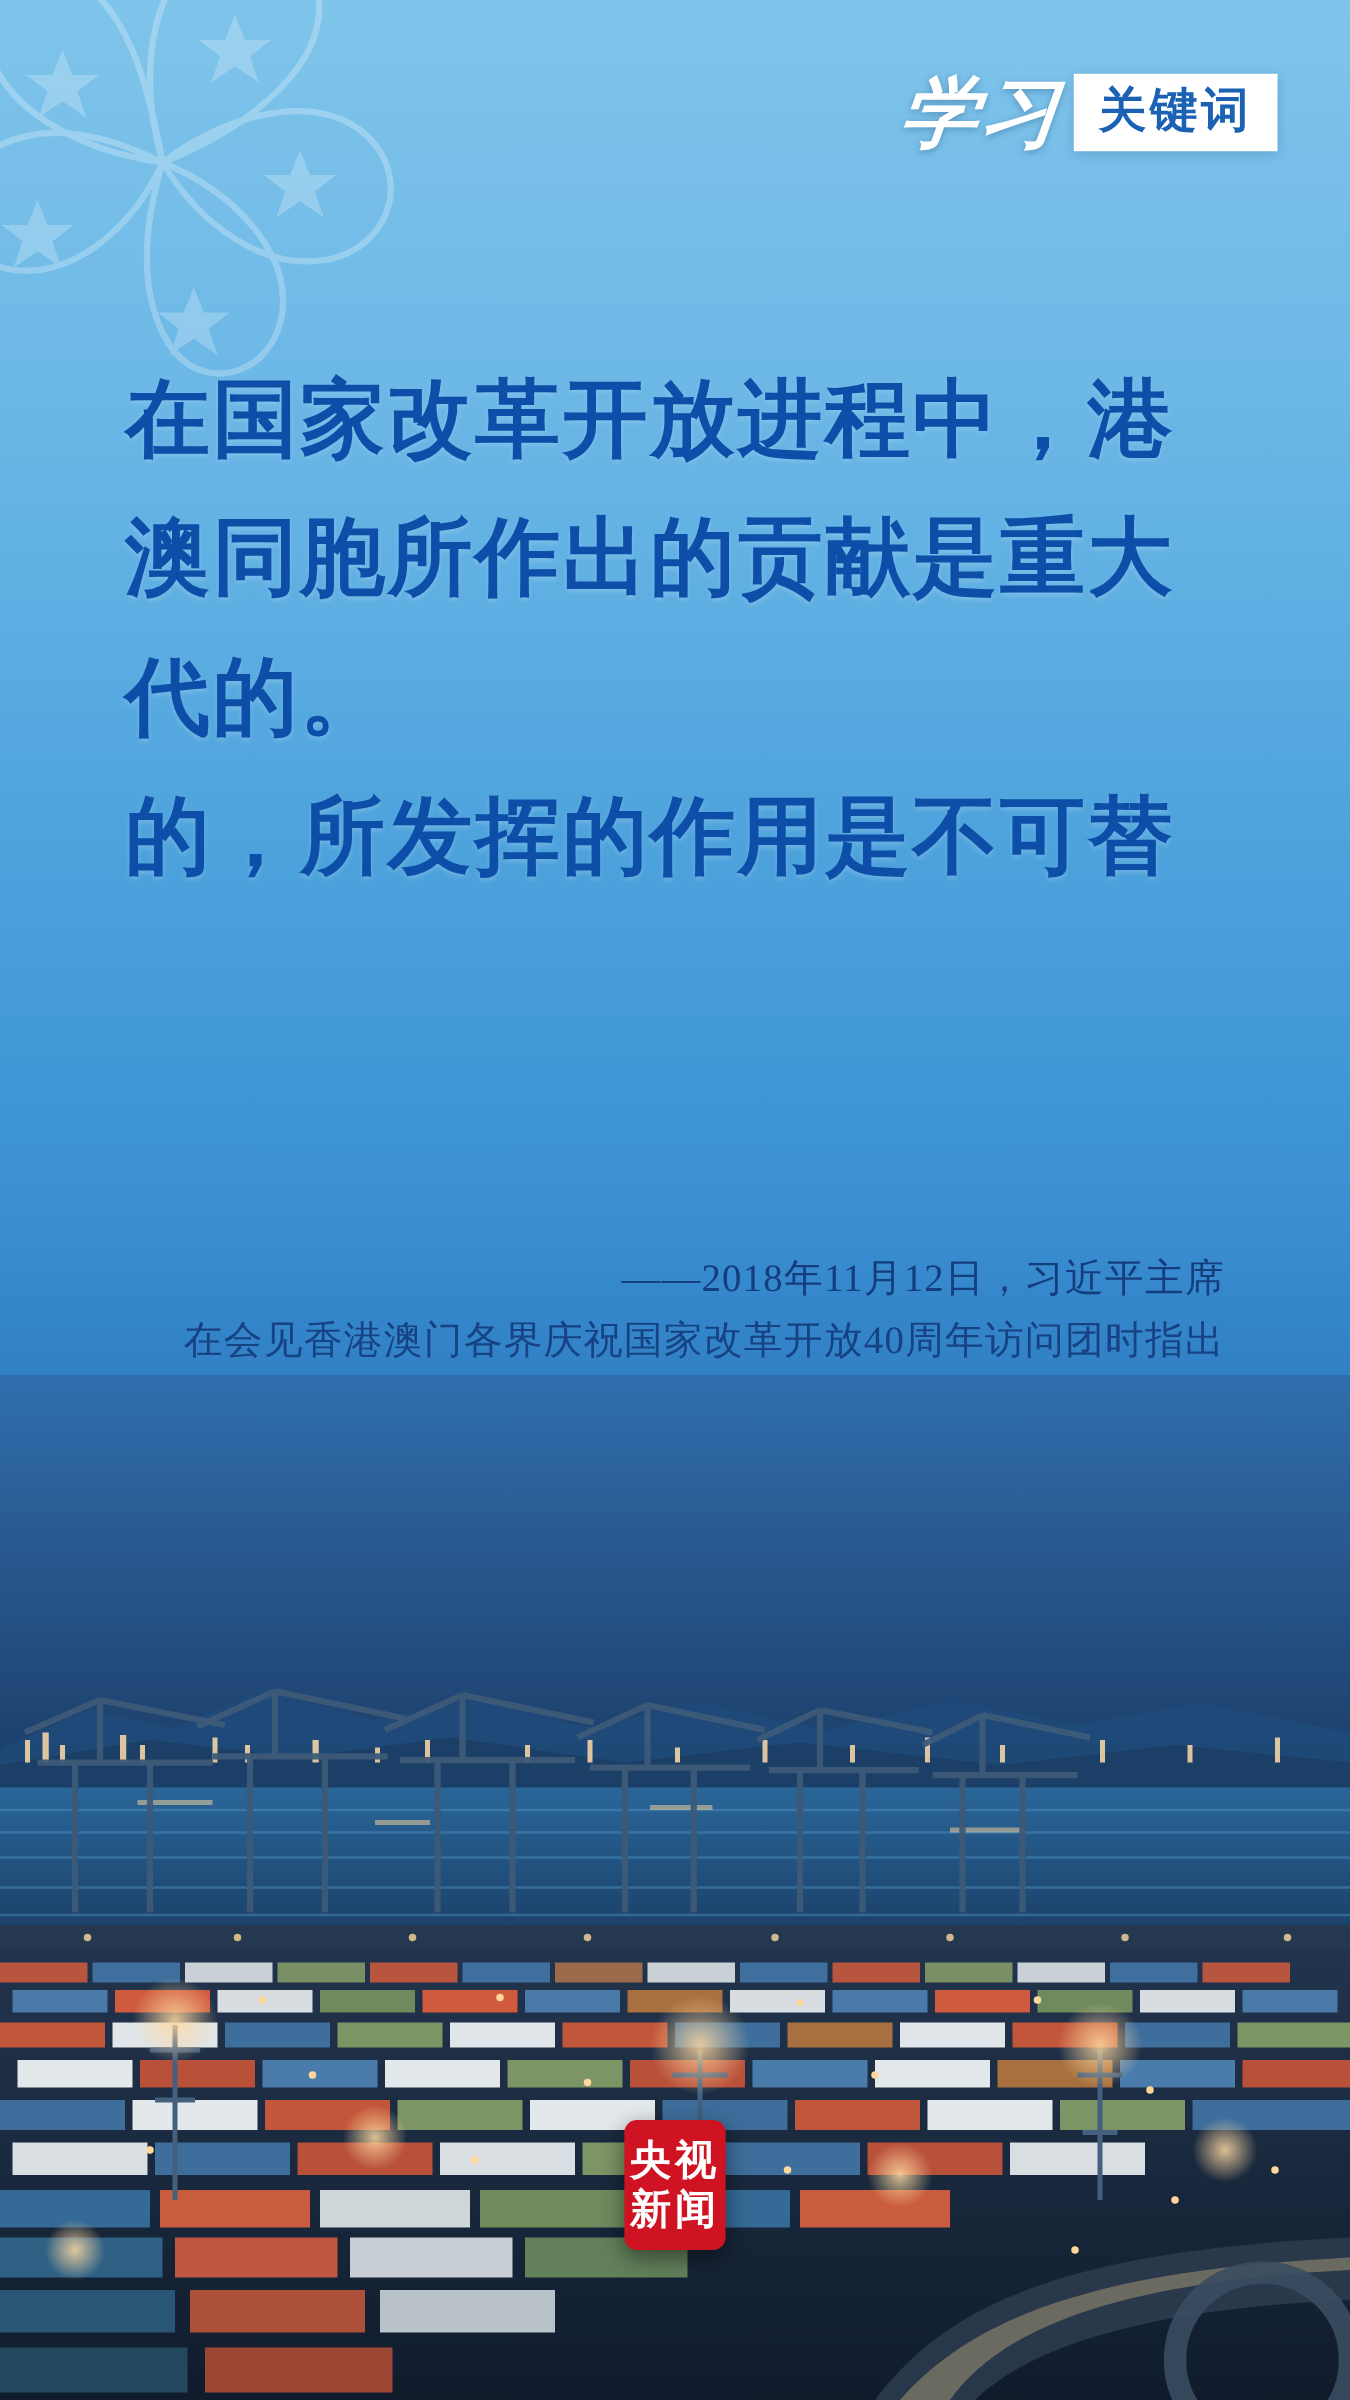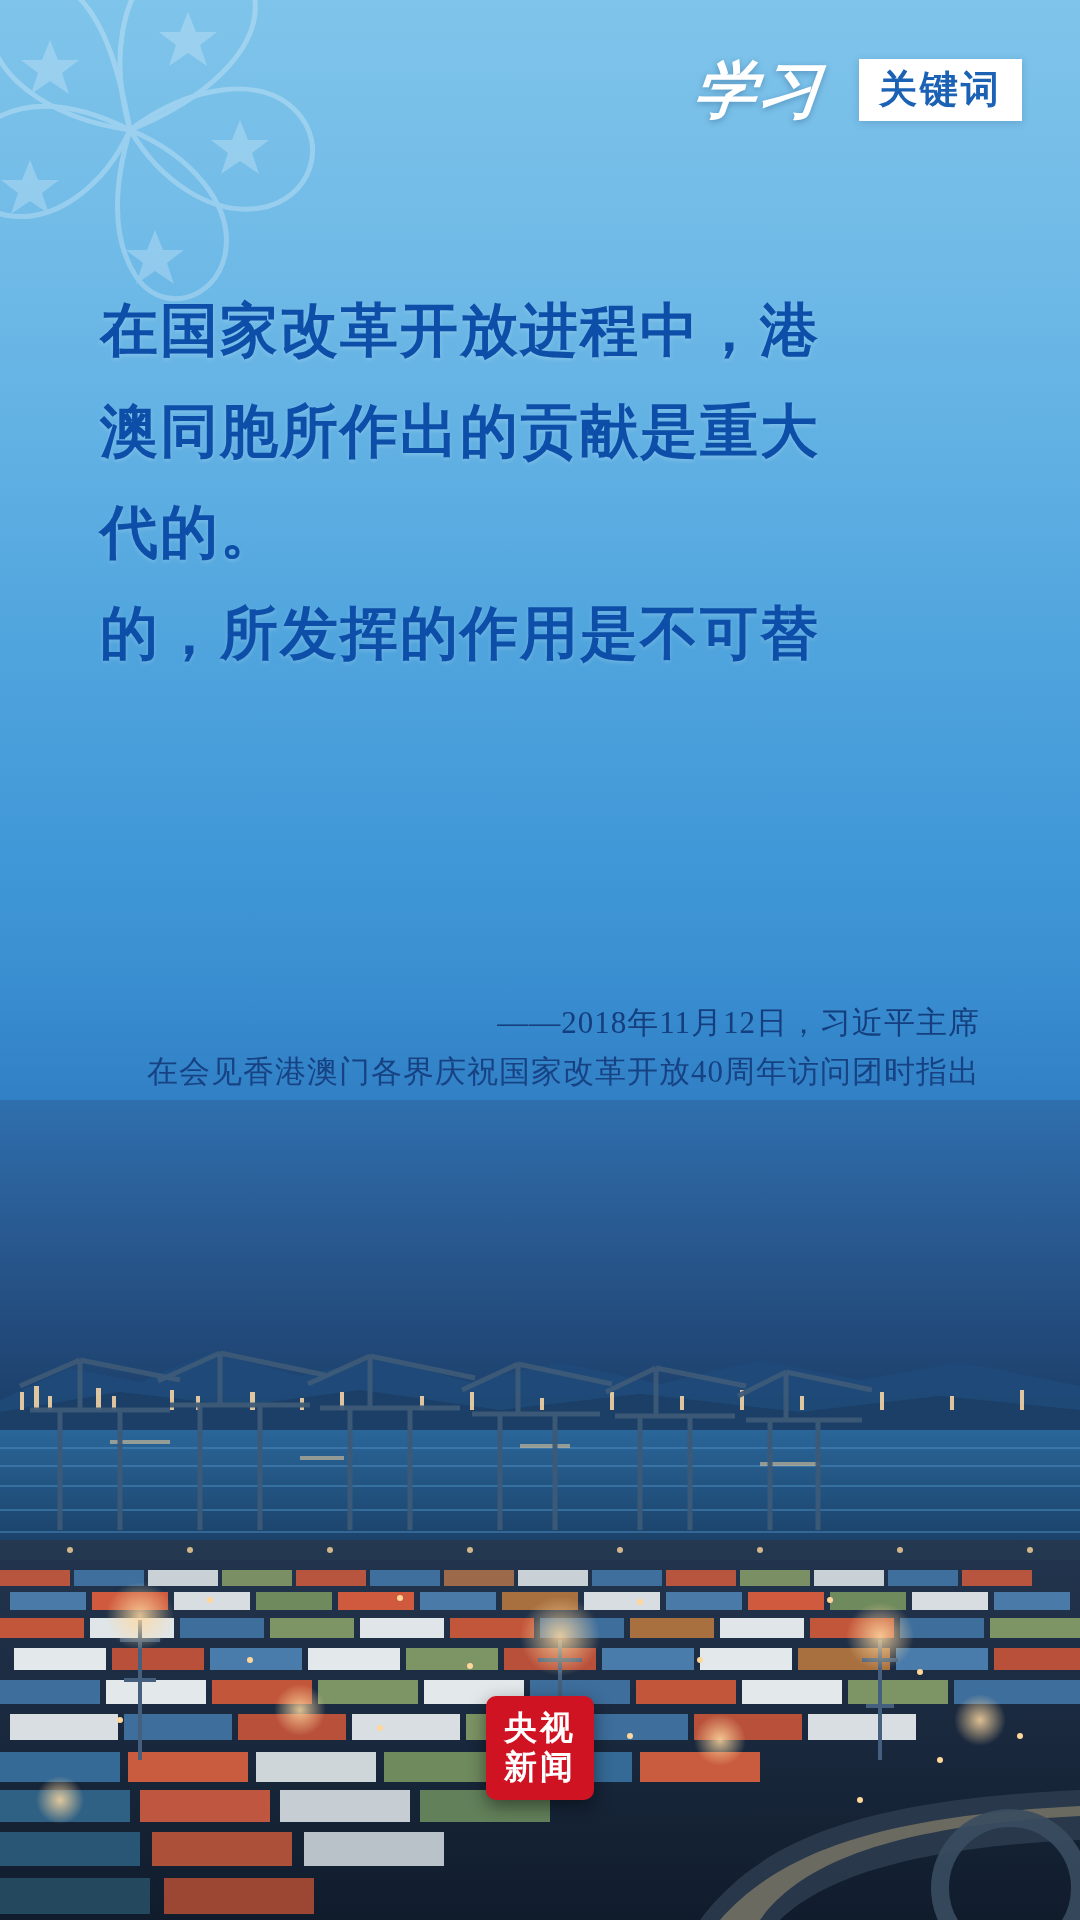--- a/index.html
+++ b/index.html
@@ -68,35 +68,34 @@
     background: #ffffff;
     color: #1b62b4;
     font-family: "Liberation Sans", sans-serif;
     font-size: 38px;
     font-weight: bold;
     letter-spacing: 3px;
     padding: 11px 20px 13px 20px;
     line-height: 1;
     white-space: nowrap;
     box-shadow: 0 2px 8px rgba(20,60,110,.20);
-    margin-left: 26px;
   }
 
   
   .quote {
     position: absolute;
     top: 300px;
     left: 100px;
     width: 880px;
   }
   .quote p {
     margin: 0 0 40px 0;
     font-family: "Liberation Sans", sans-serif;
     font-weight: bold;
-    font-size: 58px;
+    font-size: 68px;
     line-height: 1.05;
     color: #0d4fa8;
     letter-spacing: 2px;
     text-shadow: 0 2px 4px rgba(255,255,255,.18);
     white-space: nowrap;
   }
 
   
   .attrib {
     position: absolute;
@@ -141,21 +140,21 @@
     background: linear-gradient(180deg, rgba(63,150,214,0) 0%, rgba(45,110,180,.25) 60%, rgba(30,80,140,.55) 100%);
     pointer-events: none;
   }
 
   
   .cctv {
     position: absolute;
     left: 50%;
     transform: translateX(-50%);
     bottom: 120px;
-    width: 108px;
+    width: 81px;
     height: 104px;
     border-radius: 10px;
     background: #cf1322;
     display: flex;
     flex-direction: column;
     align-items: center;
     justify-content: center;
     box-shadow: 0 6px 18px rgba(0,0,0,.45);
   }
   .cctv span {

